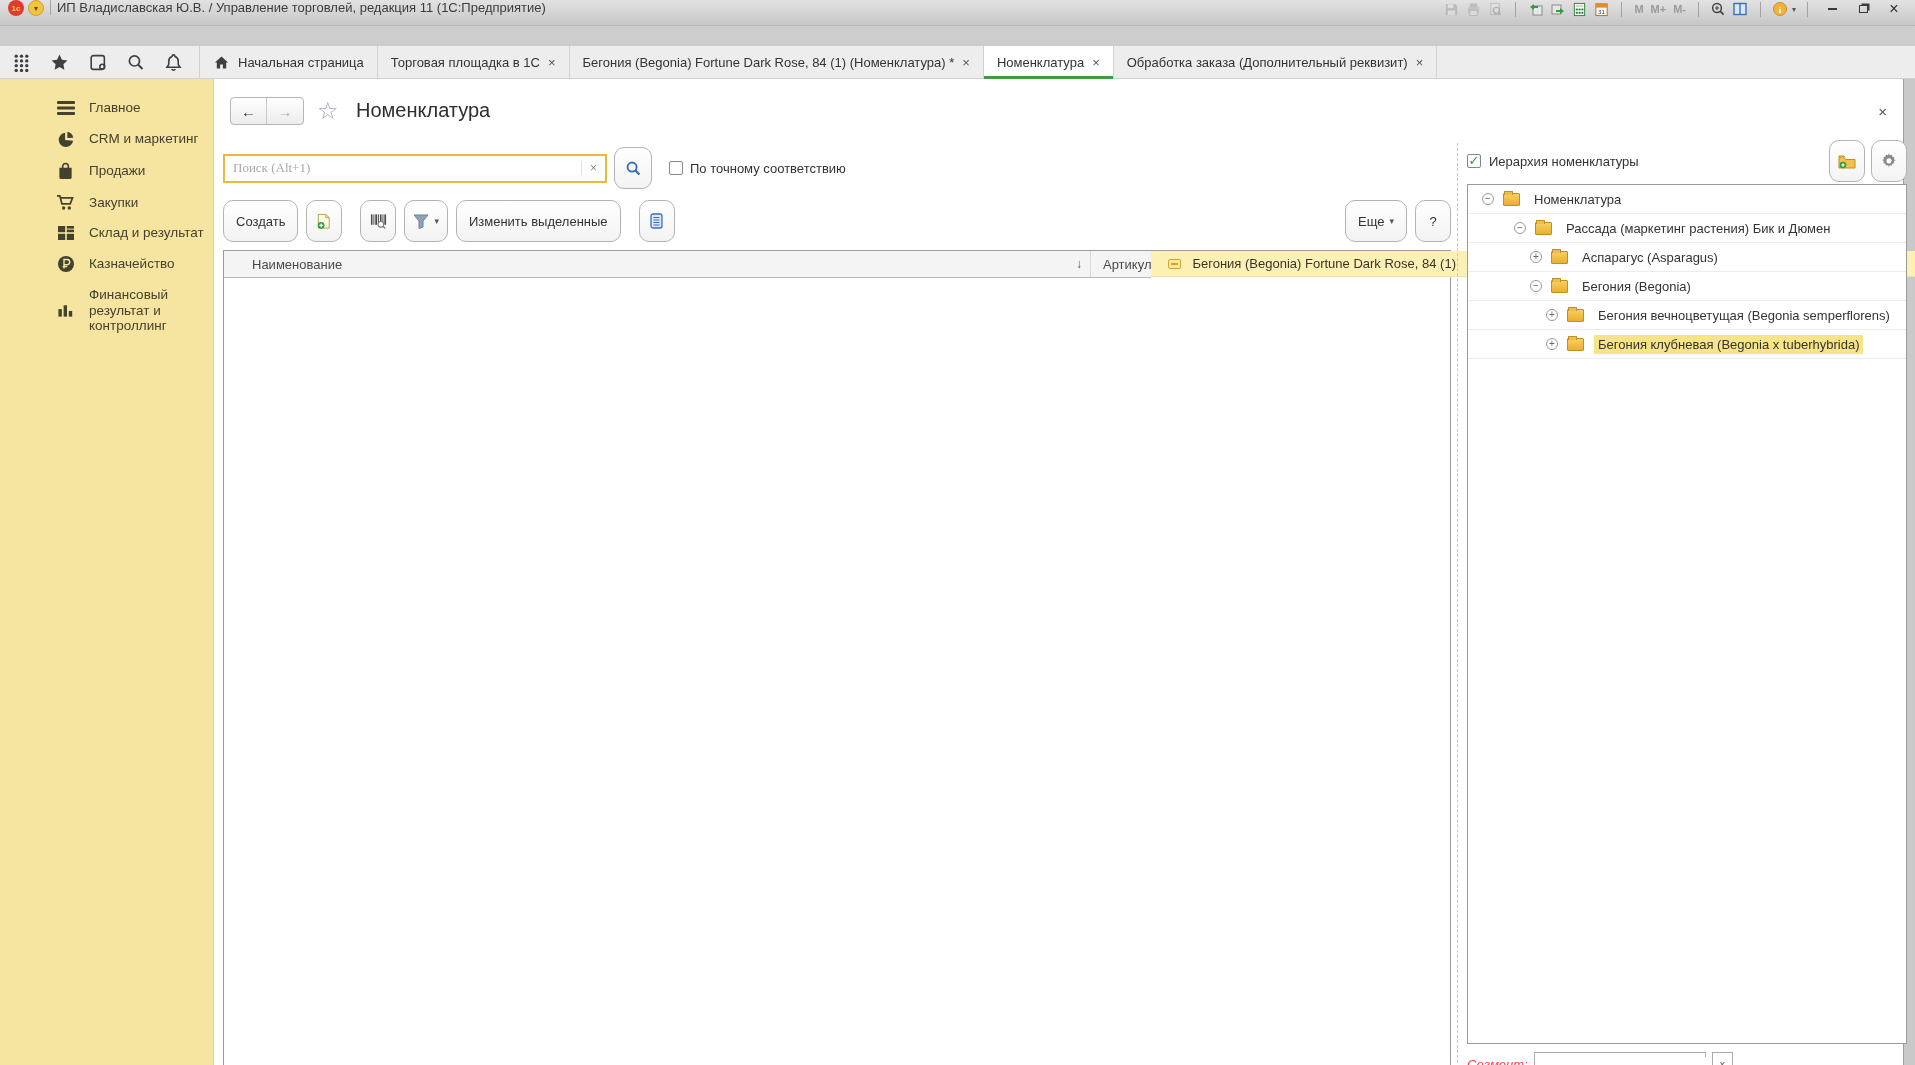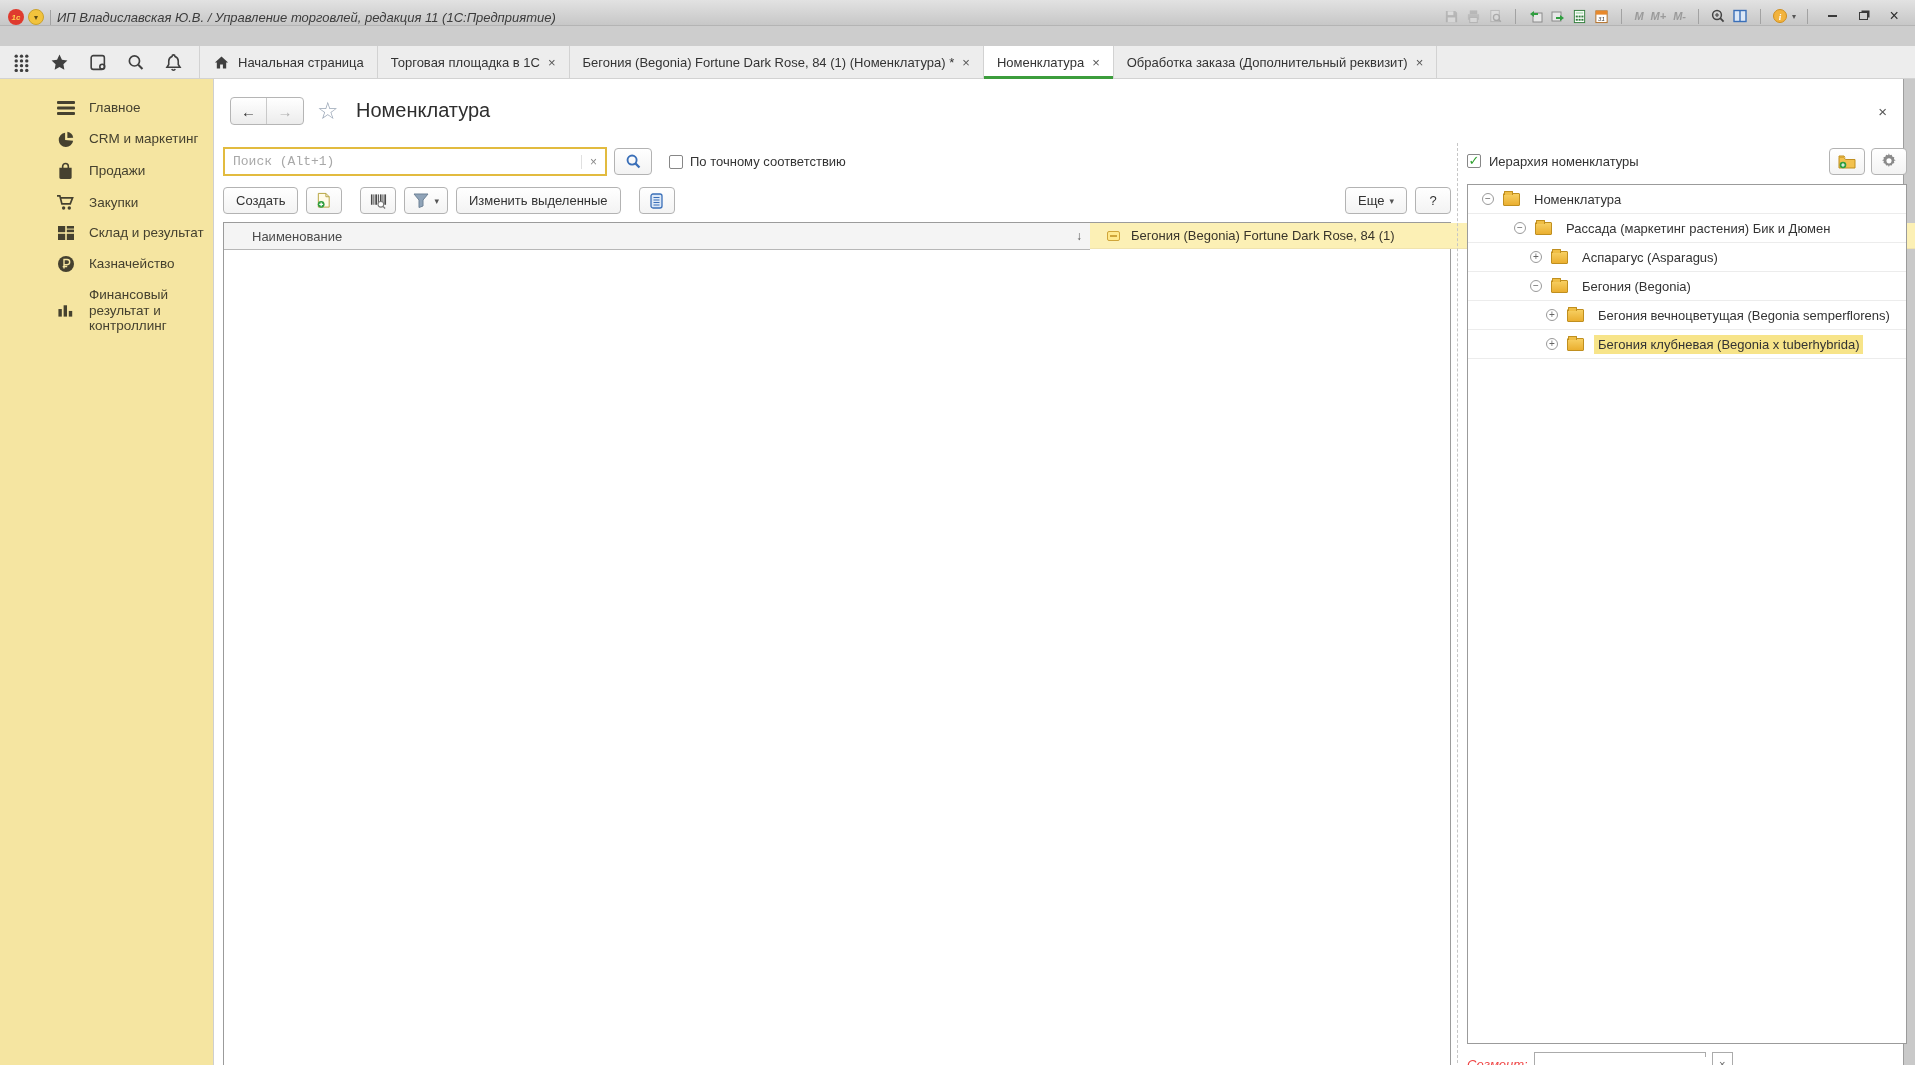--- a/index.html
+++ b/index.html
@@ -1,20 +1,20 @@
 <!DOCTYPE html>
 <html><head>
 <meta charset="utf-8">
 <style>
   * { box-sizing: border-box; margin: 0; padding: 0; }
   html,body { width:1915px; height:1065px; overflow:hidden; }
   body { font-family:"Liberation Sans","DejaVu Sans",sans-serif; font-size:13px; color:#333; background:#cdcdcd; position:relative; }
 
   
-  .titlebar { height:26px; background:linear-gradient(#e2e2e2,#c7c7c7); display:flex; align-items:flex-end; padding:0 8px; border-bottom:1px solid #b4b4b4;font-style:italic; }
+  .titlebar { height:26px; background:linear-gradient(#e2e2e2,#c7c7c7); display:flex; align-items:flex-start; padding:0 8px; border-bottom:1px solid #b4b4b4; }
   .logo-1c { width:16px; height:16px; border-radius:50%; background:#df3a2e; color:#ffd34d; font-size:8px; font-weight:bold; display:flex; align-items:center; justify-content:center; }
   .logo-caret { width:16px; height:16px; border-radius:50%; background:#f2c33c; border:1px solid #caa22c; color:#5c4a12; font-size:8px; display:flex; align-items:center; justify-content:center; margin-left:4px; }
   .tsep { width:1px; height:15px; background:#a2a2a2; margin:0 6px; }
   .tb-title { color:#3c3c3c; font-size:13px; white-space:nowrap; }
   .tb-right { margin-left:auto; display:flex; align-items:center; gap:5px; }
   .tico { width:17px; height:17px; display:flex; align-items:center; justify-content:center; }
   .tico svg { display:block; }
   .disabled { opacity:.38; }
   .mem { font-size:11px; font-weight:bold; color:#9a9a9a; padding:0 1px; }
   .info-caret { font-size:8px; color:#555; margin-left:-2px; }
@@ -47,24 +47,24 @@
   .nav-btn.back { color:#333; border-right:1px solid #c9c9c9; }
   .nav-btn.fwd { color:#b0b0b0; }
   .fav-star { position:absolute; left:103px; top:18px; font-size:24px; color:#9aa6b6; }
   .page-title { position:absolute; left:142px; top:20px; font-size:20px; color:#2e2e2e; }
   .page-close { position:absolute; right:16px; top:24px; font-size:15px; color:#555; }
 
   
   .left-col { position:absolute; left:9px; top:68px; width:1228px; }
   .search-row { display:flex; align-items:center; }
   .search-wrap { width:384px; height:29px; border:2px solid #e2bb3f; background:#fff; display:flex; align-items:center; }
-  .search-wrap input { flex:1; border:none; outline:none; font-size:13px; padding:0 8px; color:#000000; font-family:Liberation Mono, monospace; }
+  .search-wrap input { flex:1; border:none; outline:none; font-size:13px; padding:0 8px; color:#000000; font-family:Liberation Serif, serif; }
   .search-wrap input::placeholder { color:#a8a8a8; }
   .search-clear { width:24px; text-align:center; color:#888; font-size:12px; border-left:1px solid #e0e0e0; }
-  .btn { height:27px; border:1px solid #b3b3b3; border-radius:4px; background:linear-gradient(#ffffff,#f3f3f3); display:inline-flex; align-items:center; justify-content:center; padding:0 12px; font-size:13px; color:#333; cursor:default; }
+  .btn { height:42px; border:1px solid #b3b3b3; border-radius:10px; background:linear-gradient(#ffffff,#f3f3f3); display:inline-flex; align-items:center; justify-content:center; padding:0 12px; font-size:13px; color:#333; cursor:default; }
   .icon-btn { padding:0 8px; min-width:36px; }
   .search-btn { margin-left:7px; width:38px; }
   .chk-row { display:flex; align-items:center; gap:7px; margin-left:17px; }
   .checkbox { width:14px; height:14px; border:1px solid #878787; border-radius:2px; background:#fff; display:flex; align-items:center; justify-content:center; }
   .checkbox .mark { color:#2da02d; font-size:13px; font-weight:bold; line-height:1; margin-top:-2px; }
 
   .toolbar-row { display:flex; align-items:center; gap:8px; margin-top:11px; }
   .gap-l { margin-left:10px; }
   .tb-spacer { flex:1; }
   .caret { font-size:9px; color:#555; margin-left:5px; }
@@ -433,20 +433,23 @@
           </span>
         <span class="btn icon-btn">?</span>
       </div>
 
       <div class="grid">
         <div class="grid-head">
           <div class="col-name">
             <span>Наименование</span>
             <span class="sort">↓</span>
           </div>
+          <div class="col-art">
+              <span>Артикул</span>
+            </div>
         </div>
         <div class="grid-row">
           <div class="cell-name">
             <span class="item-ico"></span>
             <span>Бегония (Begonia) Fortune Dark Rose, 84 (1)</span>
           </div>
           <div class="cell-art"></div>
         </div>
       </div>
     </div>

